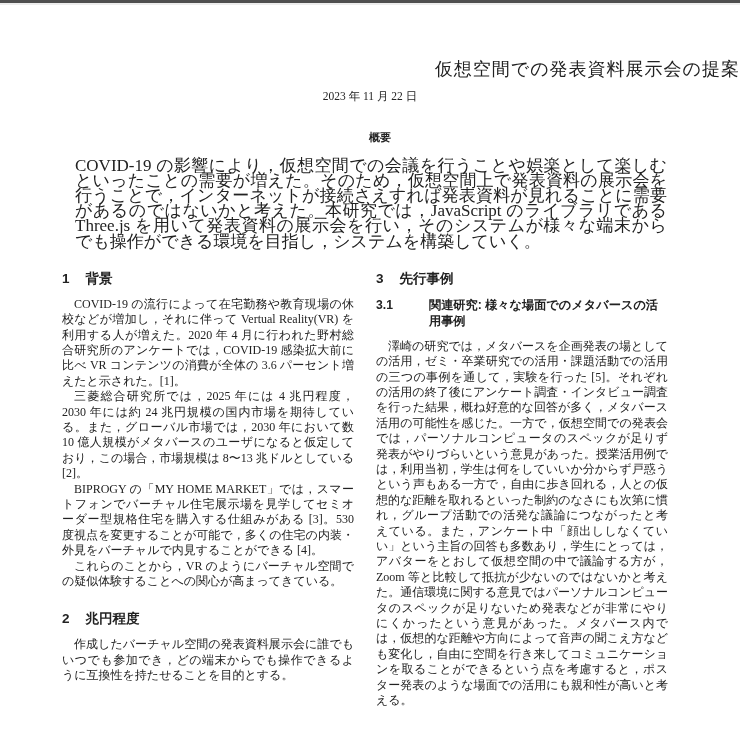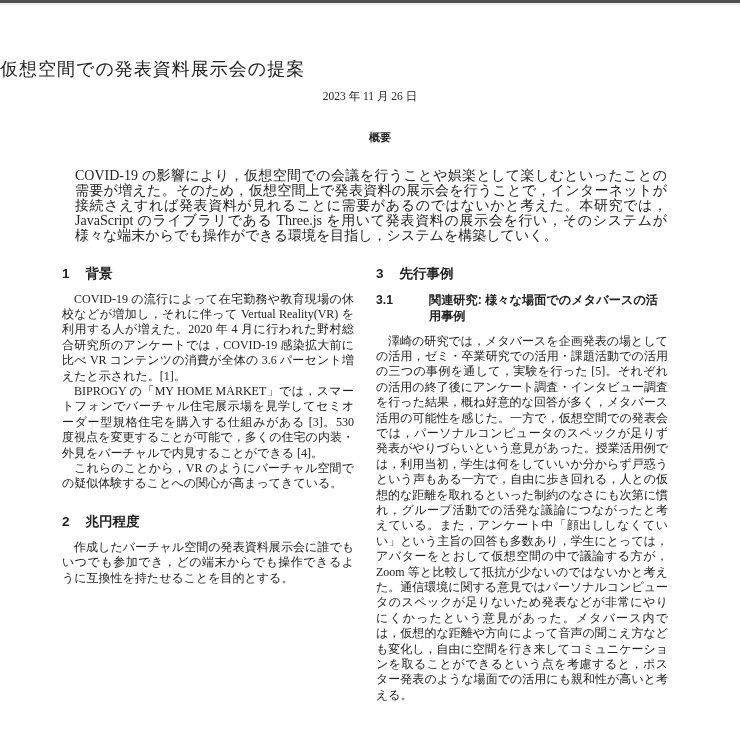--- a/index.html
+++ b/index.html
@@ -13,21 +13,21 @@
   }
   .top-edge {
     position:absolute; top:0; left:0;
     width:740px; height:3px;
     background:#4f4f4f;
     border-bottom:2px solid #ededed;
   }
   .paper { padding-top:58px; }
 
   .doc-title {
-    text-align:left;
+    text-align:right;
     font-size:18px;
     font-weight:normal;
     line-height:22px;
     margin:0;
     letter-spacing:1px;
   }
   .byline {
     text-align:center;
     font-size:11.5px;
     line-height:15.5px;
@@ -38,22 +38,22 @@
 
   .abstract-heading {
     text-align:center;
     font-size:11px;
     font-weight:bold;
     margin-top:25px;
     font-family:"Liberation Sans","DejaVu Sans",sans-serif;
     margin-left:20px;
   }
   .abstract-body {
-    margin:23px 73px 0 75px;
-    font-size:14px;
+    margin:13px 73px 0 75px;
+    font-size:17px;
     line-height:15.2px;
     text-align:justify;
     text-justify:inter-character;
   }
 
   .columns {
     display:flex;
     gap:22px;
     padding:0 72px 0 62px;
     margin-top:21px;
@@ -89,34 +89,35 @@
 </style>
 </head>
 <body>
 
 <div class="top-edge"></div>
 
 <div class="paper">
 
   <h1 class="doc-title">仮想空間での発表資料展示会の提案</h1>
 
-  <div class="byline doc-date">2023 年 11 月 26 日</div>
+  <div class="byline doc-date">2023 年 11 月 22 日</div>
 
   <div class="abstract-heading">概要</div>
   <p class="abstract-body">COVID-19 の影響により，仮想空間での会議を行うことや娯楽として楽しむといったことの需要が増えた。そのため，仮想空間上で発表資料の展示会を行うことで，インターネットが接続さえすれば発表資料が見れることに需要があるのではないかと考えた。本研究では，JavaScript のライブラリである Three.js を用いて発表資料の展示会を行い，そのシステムが様々な端末からでも操作ができる環境を目指し，システムを構築していく。</p>
 
   <div class="columns">
 
     <div class="col">
 
       <div class="sec-heading">
         <span class="sec-num">1</span>
         <span class="sec-title">背景</span>
       </div>
       <p class="body-par">COVID-19 の流行によって在宅勤務や教育現場の休校などが増加し，それに伴って Vertual Reality(VR) を利用する人が増えた。2020 年 4 月に行われた野村総合研究所のアンケートでは，COVID-19 感染拡大前に比べ VR コンテンツの消費が全体の 3.6 パーセント増えたと示された。[1]。</p>
+      <p class="body-par">三菱総合研究所では，2025 年には 4 兆円程度，2030 年には約 24 兆円規模の国内市場を期待している。また，グローバル市場では，2030 年において数 10 億人規模がメタバースのユーザになると仮定しており，この場合，市場規模は 8〜13 兆ドルとしている [2]。</p>
       <p class="body-par">BIPROGY の「MY HOME MARKET」では，スマートフォンでバーチャル住宅展示場を見学してセミオーダー型規格住宅を購入する仕組みがある [3]。530 度視点を変更することが可能で，多くの住宅の内装・外見をバーチャルで内見することができる [4]。</p>
       <p class="body-par">これらのことから，VR のようにバーチャル空間での疑似体験することへの関心が高まってきている。</p>
 
       <div class="sec-heading later">
         <span class="sec-num">2</span>
         <span class="sec-title">兆円程度</span>
       </div>
       <p class="body-par">作成したバーチャル空間の発表資料展示会に誰でもいつでも参加でき，どの端末からでも操作できるように互換性を持たせることを目的とする。</p>
 
     </div>

